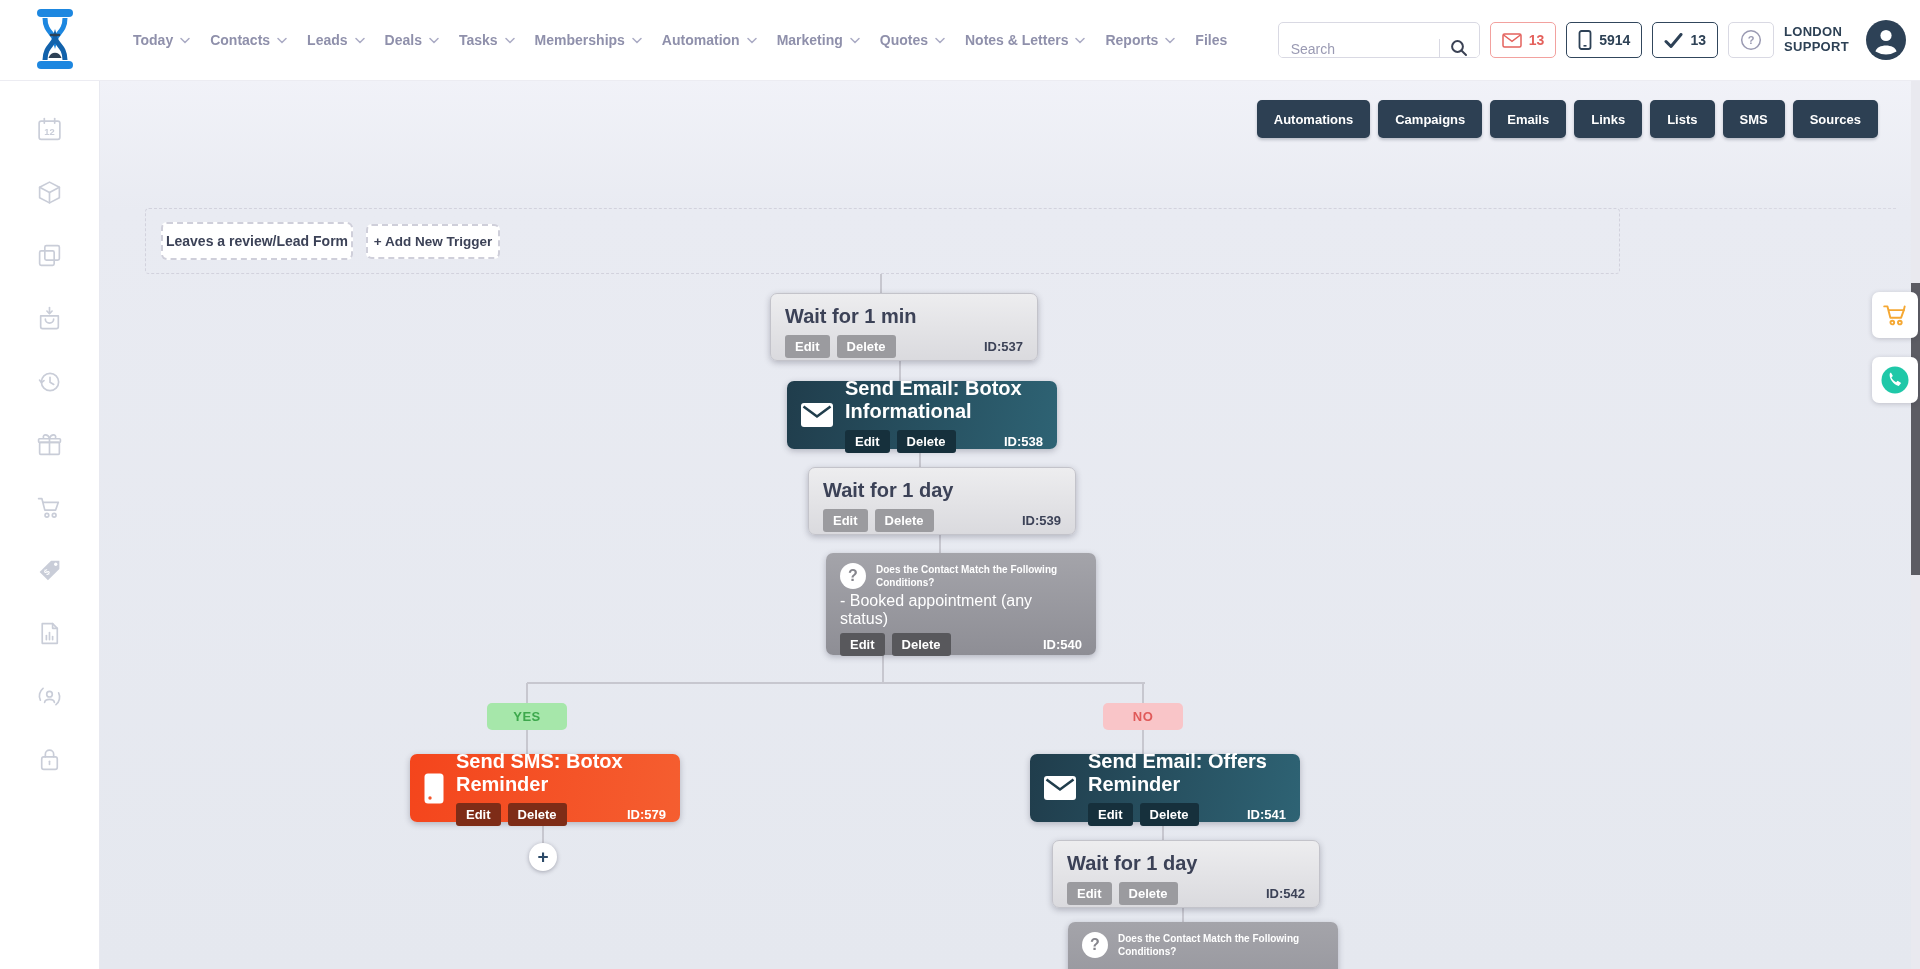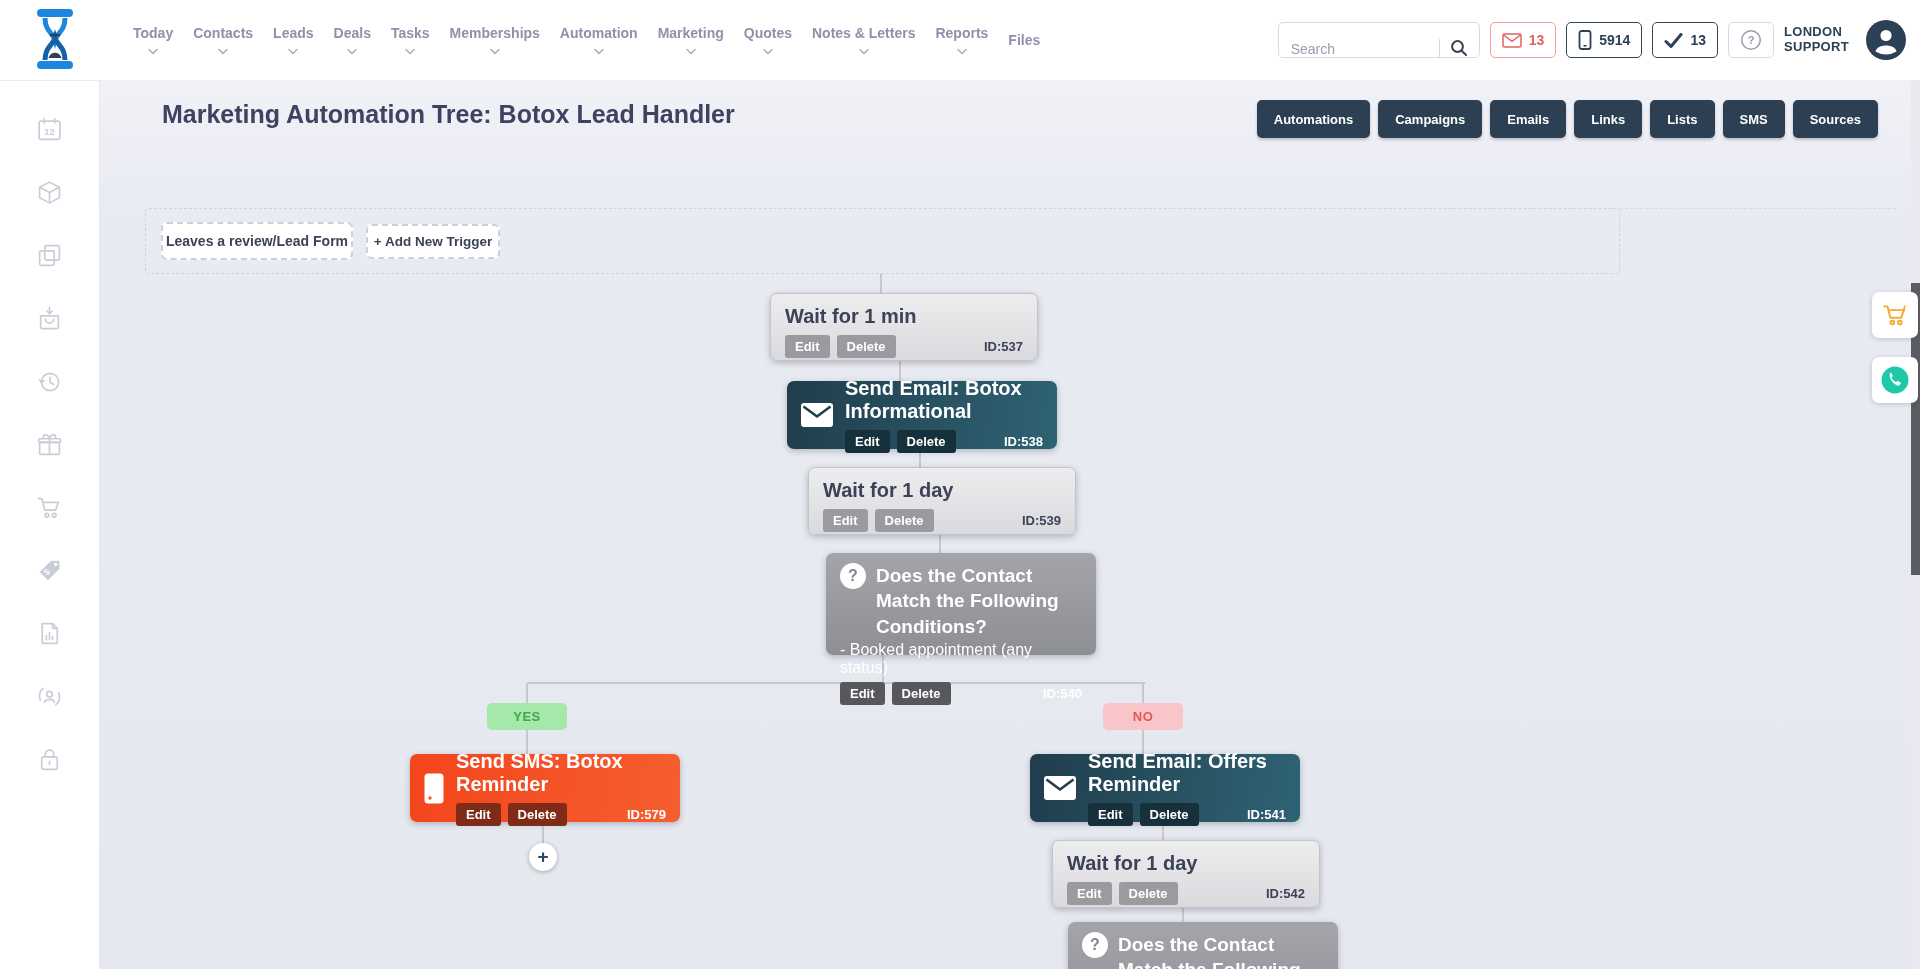--- a/index.html
+++ b/index.html
@@ -6,21 +6,21 @@
   html,body { width:1920px; height:969px; overflow:hidden;
     font-family:"Liberation Sans","DejaVu Sans",sans-serif; background:#fff; }
 
   
   .header { position:absolute; top:0; left:0; width:1920px; height:80px;
     background:#fff; z-index:10; box-shadow:0 1px 0 #ececf2; }
   .logo { position:absolute; left:26px; top:7px; }
   .nav { position:absolute; left:133px; top:0; height:80px; display:flex;
     align-items:center; gap:20px; }
   .nav-item { display:flex; align-items:center; gap:7px; color:#8f90ab;
-    font-size:14px; font-weight:600; cursor:pointer; white-space:nowrap;flex-direction:column; }
+    font-size:14px; font-weight:600; cursor:pointer; white-space:nowrap; }
   .header-right { position:absolute; right:14px; top:0; height:80px;
     display:flex; align-items:center; gap:10px; }
   .search-wrap { display:flex; align-items:flex-end; height:36px;
     border:1px solid #d9d9e3; border-radius:5px; background:#fff; overflow:hidden; }
   .search-wrap input { border:none; outline:none; width:160px; padding:0 12px;
     font-size:14px; color:#3c4257; font-family:inherit; }
   .search-wrap input::placeholder { color:#9a9ab3; }
   .search-btn { width:40px; display:flex; align-items:center; justify-content:center;
     border-left:1px solid #d9d9e3; background:#fff; cursor:pointer; }
   .badge { height:36px; border-radius:5px; display:flex; align-items:center;
@@ -91,21 +91,21 @@
   .node.sms .nid { color:#fff; }
 
   .node.cond { background:linear-gradient(180deg,#a4a4aa,#8e8e95); color:#fff;
     height:102px; padding:10px 14px; }
   .node.cond .nbtn { background:#58585c; }
   .node.cond .nid { color:#fff; }
   .cond-head { display:flex; gap:10px; }
   .qmark { width:26px; height:26px; border-radius:50%; background:#fff;
     color:#85858c; font-weight:800; font-size:16px; display:flex;
     align-items:center; justify-content:center; flex:none; }
-  .cond-title { font-size:19px; font-weight:700; line-height:1.33; width:204px; }
+  .cond-title { font-size:10px; font-weight:700; line-height:1.33; width:204px; }
   .cond-rule { font-size:16px; font-weight:400; margin-top:2px; }
   .node.cond .node-foot { margin-top:5px; }
 
   .branch-label { position:absolute; width:80px; height:27px; border-radius:5px;
     display:flex; align-items:center; justify-content:center; font-size:13px;
     font-weight:800; z-index:2; letter-spacing:.5px; }
   .branch-label.yes { background:#a6e7aa; color:#3da84c; }
   .branch-label.no  { background:#f9c5c8; color:#e05a5a; }
 
   .plus-btn { position:absolute; left:429px; top:763px; width:28px; height:28px;
@@ -341,21 +341,20 @@
     <svg width="27" height="27" viewBox="0 0 26 26">
         <rect x="5.5" y="10.5" width="15" height="12" rx="2"></rect>
         <path d="M9 10.5 V8 a4 4 0 0 1 8 0 v2.5"></path>
         <line x1="13" y1="14.8" x2="13" y2="17.8"></line>
       </svg>
   </div>
 </div>
 
 <div class="canvas">
 
-  <div class="page-title">Marketing Automation Tree: Botox Lead Handler</div>
 
   <div class="toolbar">
     <button class="tb-btn">Automations</button>
     <button class="tb-btn">Campaigns</button>
     <button class="tb-btn">Emails</button>
     <button class="tb-btn">Links</button>
     <button class="tb-btn">Lists</button>
     <button class="tb-btn">SMS</button>
     <button class="tb-btn">Sources</button>
   </div>

